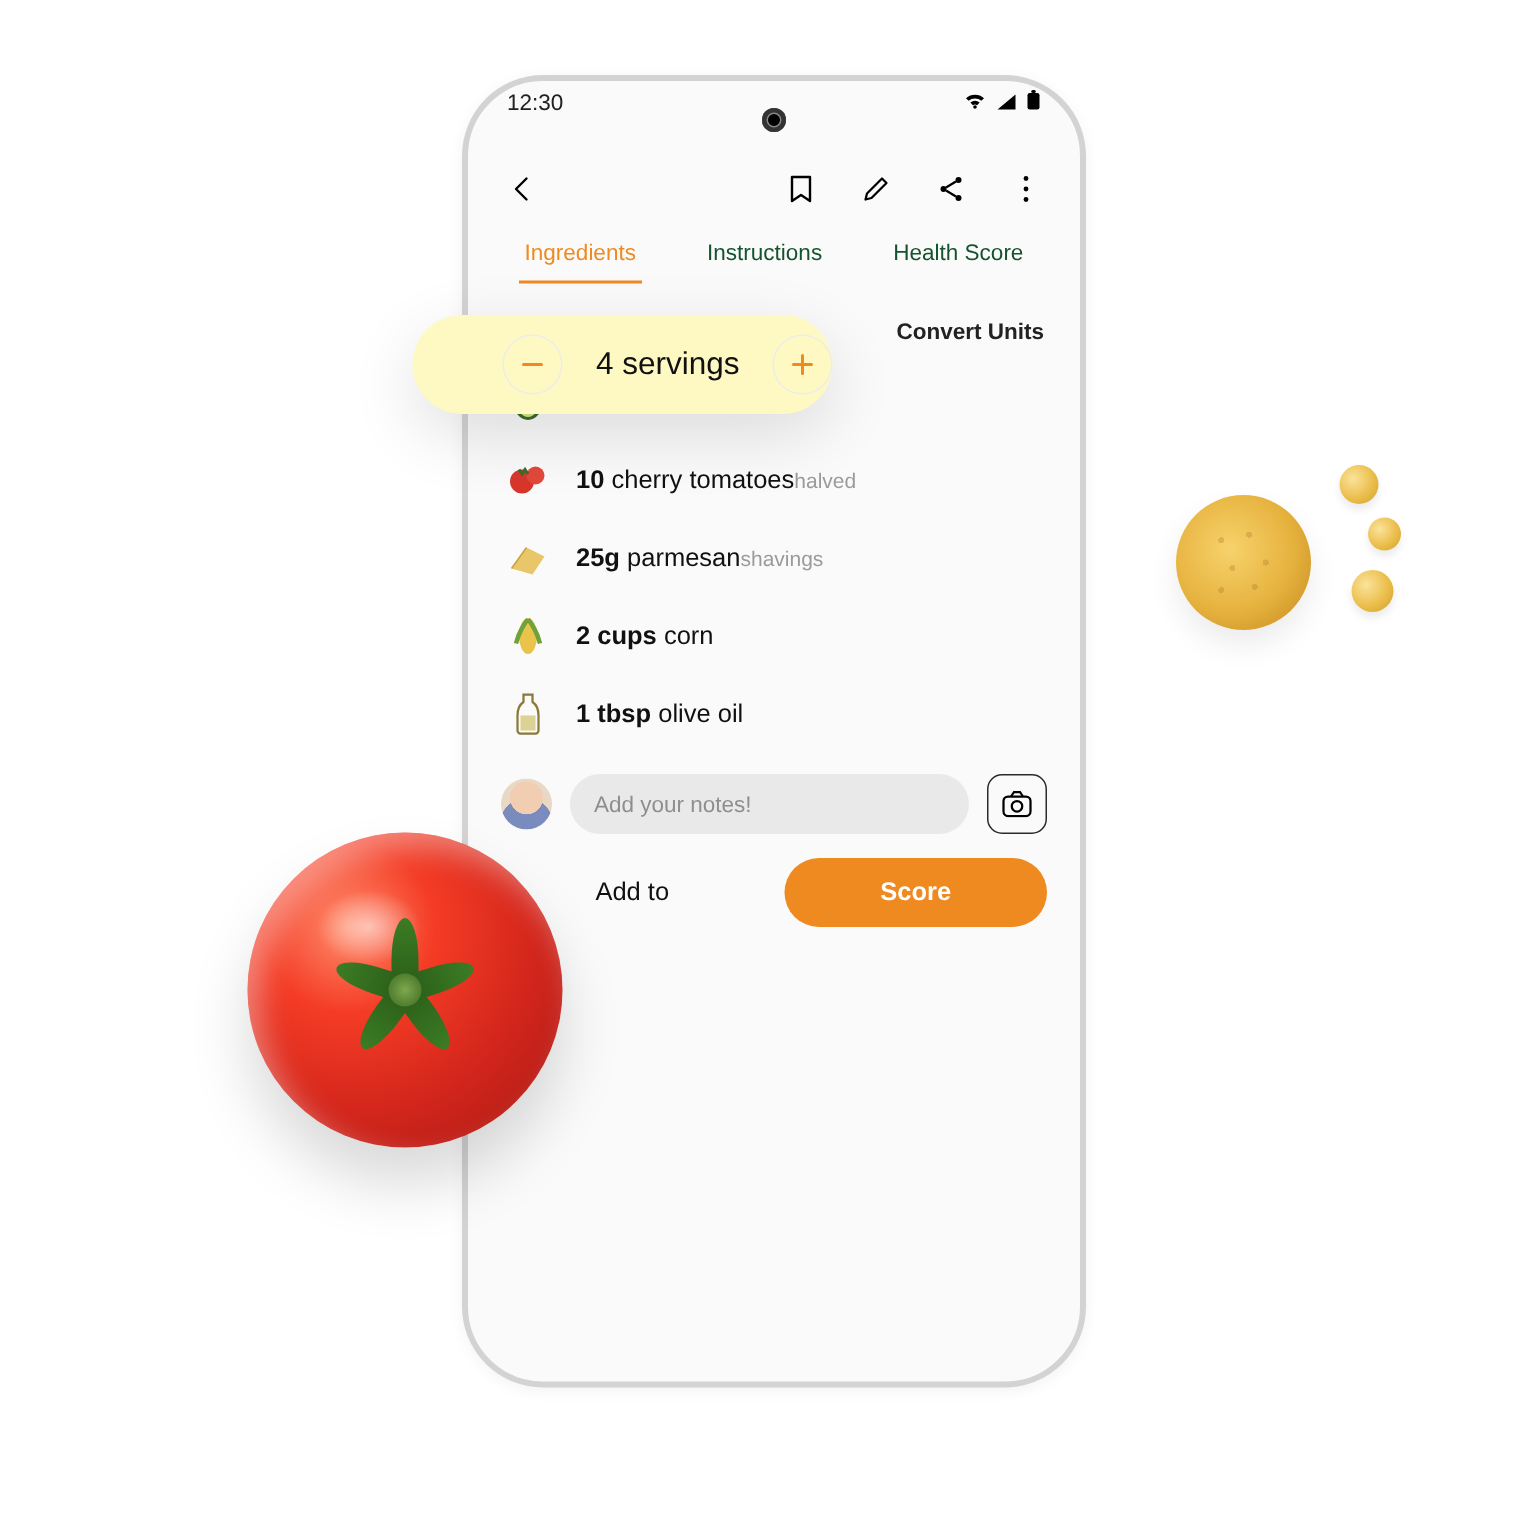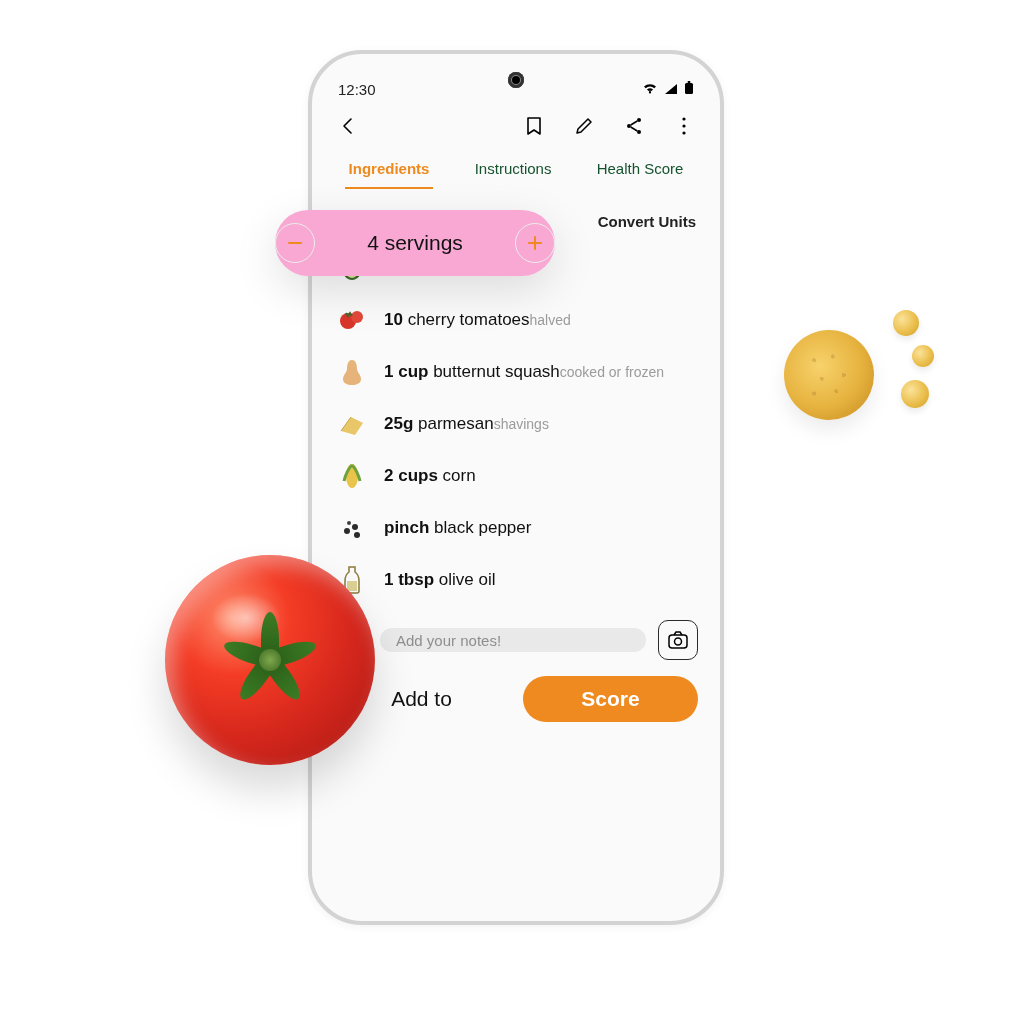--- a/index.html
+++ b/index.html
@@ -46,61 +46,61 @@
     background:radial-gradient(circle at 35% 35%,#fbe39a,#e9bb46 60%,#caa035);
     box-shadow:0 4px 6px rgba(0,0,0,.08);}
   .k1{width:26px;height:26px;right:15px;top:0;}
   .k2{width:22px;height:22px;right:0px;top:35px;}
   .k3{width:28px;height:28px;right:5px;top:70px;}
 
   
   .phone{position:absolute;left:308px;top:50px;width:408px;height:867px;
     border:4px solid var(--phone-border);border-radius:54px;background:var(--phone-bg);
     box-shadow:0 2px 10px rgba(0,0,0,.05);z-index:3;overflow:hidden;}
-  .status-bar{display:flex;align-items:flex-end;justify-content:space-between;height:38px;padding:6px 26px 0;font-size:15px;}
+  .status-bar{display:flex;align-items:flex-start;justify-content:space-between;height:38px;padding:6px 26px 0;font-size:15px;}
   .camera{position:absolute;left:50%;top:18px;width:16px;height:16px;border-radius:50%;background:#000;transform:translateX(-50%);
     box-shadow:inset 0 0 0 3px #333, inset 0 0 0 4px #888;}
   .status-icons{display:flex;gap:6px;align-items:center;}
 
   .toolbar{display:flex;align-items:center;justify-content:space-between;padding:14px 22px 8px;}
   .ticon{width:28px;height:28px;display:flex;align-items:center;justify-content:center;color:#222;}
   .right-icons{display:flex;gap:22px;align-items:center;}
 
   .tabs{display:flex;justify-content:space-around;padding:4px 14px 0;font-size:15px;}
   .tab{padding:8px 4px 10px;color:#14532d;}
-  .tab.active{color:var(--accent);font-weight:700;border-bottom:2px solid var(--accent);}
+  .tab.active{color:var(--accent);font-weight:400;border-bottom:2px solid var(--accent);}
 
   .control-line{display:flex;align-items:flex-start;justify-content:flex-end;padding:24px 24px 10px;font-size:15px;}
   .convert{font-weight:700;}
 
   .list{padding:2px 18px 0 22px;}
   .row{display:flex;align-items:center;gap:14px;padding:8px 0;}
   .thumb{width:36px;height:36px;border-radius:6px;flex:0 0 36px;display:flex;align-items:center;justify-content:center;}
   .thumb svg{display:block;}
   .r-text{display:flex;flex-direction:row;line-height:1.3;}
   .r-main{font-size:17px;color:#111;}
   .r-main .qty{font-weight:700;}
   .r-sub{font-size:14px;color:var(--muted);margin-top:2px;}
 
   .notes{display:flex;align-items:center;gap:12px;padding:14px 22px 0;}
   .avatar{width:34px;height:34px;border-radius:50%;
     background:radial-gradient(circle at 50% 38%, #f1cdb2 0 40%, transparent 41%),
                radial-gradient(circle at 50% 90%, #7a8bbd 0 50%, transparent 51%),
                linear-gradient(#e9d8c6,#e9d8c6);}
-  .notefield{flex:1;height:24px;border-radius:20px;background:#e9e9e9;color:#8e8e8e;display:flex;align-items:center;padding:0 16px;font-size:15px;}
+  .notefield{flex:1;height:40px;border-radius:20px;background:#e9e9e9;color:#8e8e8e;display:flex;align-items:center;padding:0 16px;font-size:15px;}
   .camera-btn{width:38px;height:38px;border-radius:10px;border:1.5px solid #2b2b2b;display:flex;align-items:center;justify-content:center;}
 
   .bottom{display:flex;gap:14px;padding:16px 22px 20px;}
-  .btn{flex:1;height:46px;border-radius:23px;display:flex;align-items:center;justify-content:center;font-size:21px;}
+  .btn{flex:1;height:46px;border-radius:23px;display:flex;align-items:center;justify-content:center;font-size:17px;}
   .btn.ghost{background:transparent;color:#111;}
   .btn.primary{background:var(--accent);color:#fff;font-weight:600;}
 
   
-  .servings{position:absolute;left:275px;top:210px;width:280px;height:66px;border-radius:33px;background:#f9a8d4;
-    box-shadow:0 14px 45px rgba(0,0,0,.12);z-index:8;display:flex;align-items:center;justify-content:space-between;gap:22px;}
+  .servings{position:absolute;left:275px;top:210px;width:280px;height:66px;border-radius:33px;background:#fef9c3;
+    box-shadow:0 14px 45px rgba(0,0,0,.12);z-index:8;display:flex;align-items:center;justify-content:flex-end;gap:22px;}
   .round{width:38px;height:38px;border-radius:50%;border:1px solid #ececec;display:flex;align-items:center;justify-content:center;}
   .round svg{display:block;}
   .servings .label{font-size:21px;font-weight:500;color:#111;}
 </style>
 </head>
 <body>
 
 <div class="stage">
 
   <div class="tomato">
@@ -214,31 +214,20 @@
               <circle cx="22" cy="14" r="6" fill="#e2483a"></circle>
               <path d="M11 10l2 3 2-3 2 3" stroke="#3c6b2d" stroke-width="2" fill="none"></path>
             </svg>
         </div>
         <div class="r-text">
           <span class="r-main"><span class="qty">10</span> <span>cherry tomatoes</span></span>
           <span class="r-sub">halved</span>
         </div>
       </div>
 
-      <div class="row">
-        <div class="thumb">
-          <svg width="34" height="34" viewBox="0 0 34 34">
-              <path d="M17 5c4 0 5 5 5 9 0 3 4 6 4 10s-4 6-9 6-9-2-9-6 4-7 4-10c0-4 1-9 5-9z" fill="#e6b47a"></path>
-            </svg>
-        </div>
-        <div class="r-text">
-          <span class="r-main"><span class="qty">1 cup</span> <span>butternut squash</span></span>
-          <span class="r-sub">cooked or frozen</span>
-        </div>
-      </div>
 
       <div class="row">
         <div class="thumb">
           <svg width="34" height="34" viewBox="0 0 34 34">
               <path d="M6 24l10-14 12 6-8 12z" fill="#e9c667"></path>
               <path d="M6 24l10-14" stroke="#c9a23e" stroke-width="1"></path>
             </svg>
         </div>
         <div class="r-text">
           <span class="r-main"><span class="qty">25g</span> <span>parmesan</span></span>
@@ -251,33 +240,20 @@
           <svg width="34" height="34" viewBox="0 0 34 34">
               <ellipse cx="17" cy="17" rx="6" ry="12" fill="#e9c34a"></ellipse>
               <path d="M9 22c2-8 6-14 8-16M25 22c-2-8-6-14-8-16" stroke="#6ea23a" stroke-width="3" fill="none"></path>
             </svg>
         </div>
         <div class="r-text">
           <span class="r-main"><span class="qty">2 cups</span> <span>corn</span></span>
         </div>
       </div>
 
-      <div class="row">
-        <div class="thumb">
-          <svg width="34" height="34" viewBox="0 0 34 34">
-              <circle cx="12" cy="20" r="3" fill="#2b2b2b"></circle>
-              <circle cx="20" cy="16" r="3" fill="#2b2b2b"></circle>
-              <circle cx="22" cy="24" r="3" fill="#2b2b2b"></circle>
-              <circle cx="14" cy="12" r="2" fill="#404040"></circle>
-            </svg>
-        </div>
-        <div class="r-text">
-          <span class="r-main"><span class="qty">pinch</span> <span>black pepper</span></span>
-        </div>
-      </div>
 
       <div class="row">
         <div class="thumb">
           <svg width="34" height="34" viewBox="0 0 34 34">
               <path d="M14 4h6v5c3 2 4 5 4 9v10a2 2 0 01-2 2H12a2 2 0 01-2-2V18c0-4 1-7 4-9z" fill="none" stroke="#8a7a3a" stroke-width="1.5"></path>
               <rect x="12" y="18" width="10" height="10" fill="#c8b850" opacity=".6"></rect>
             </svg>
         </div>
         <div class="r-text">
           <span class="r-main"><span class="qty">1 tbsp</span> <span>olive oil</span></span>

